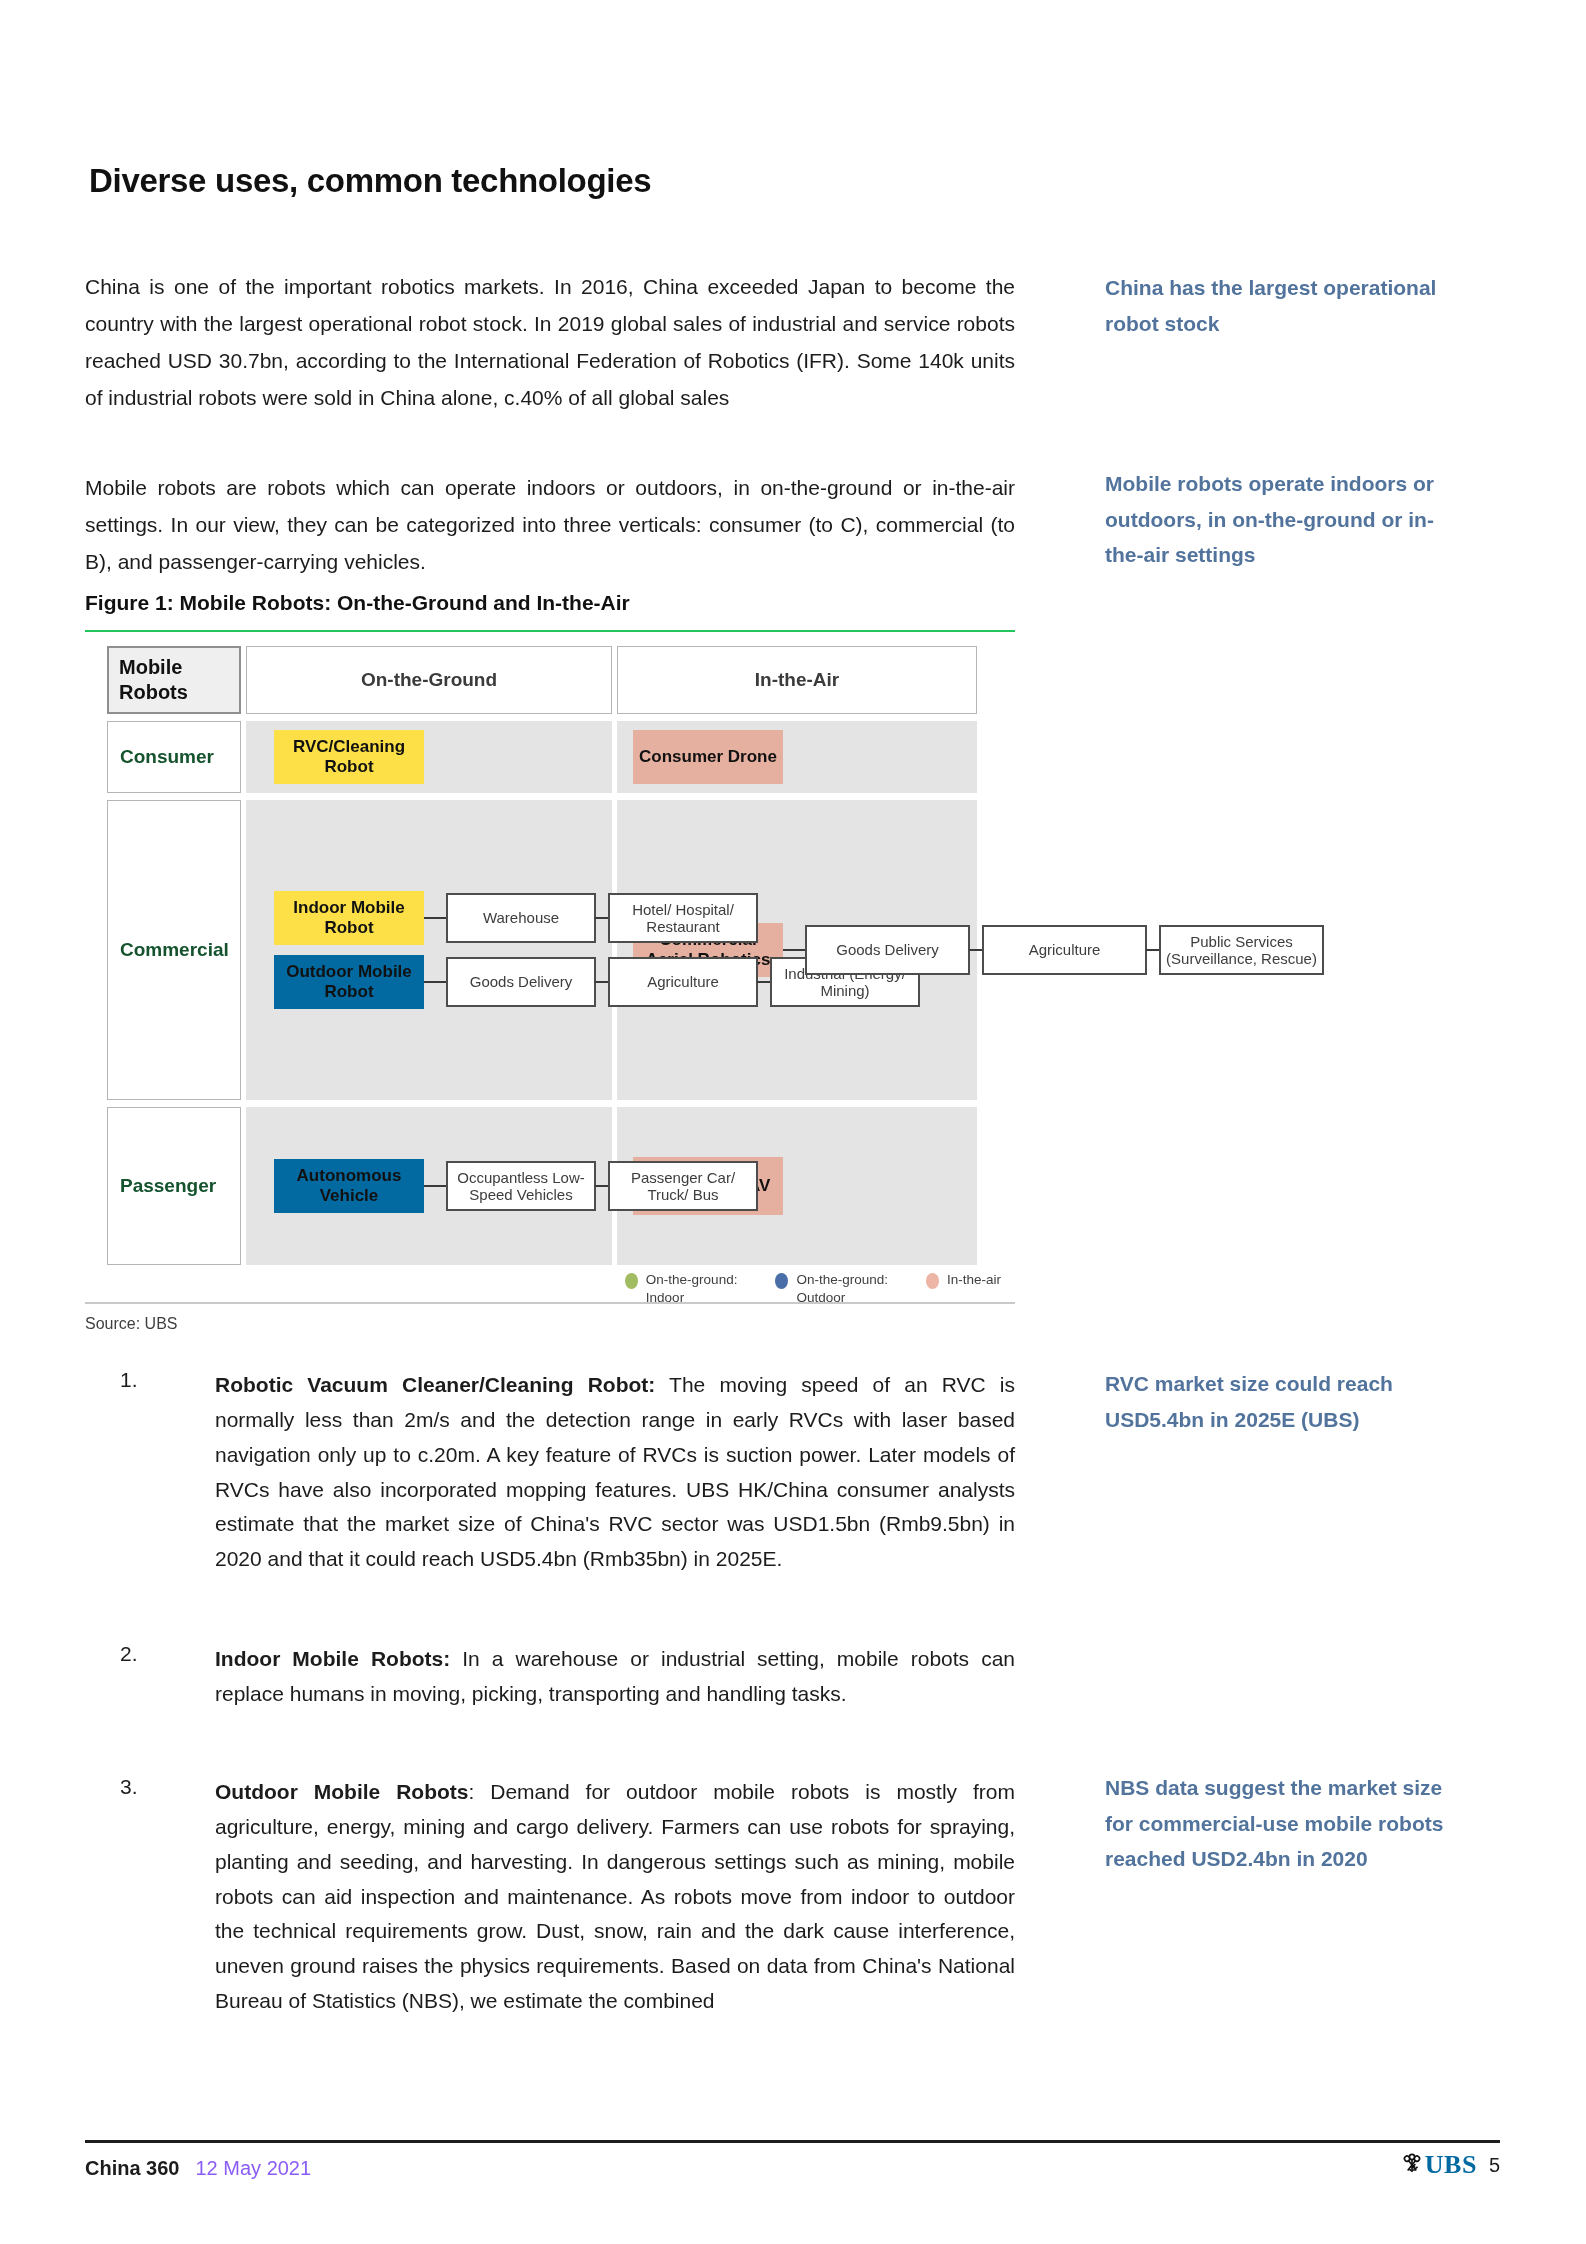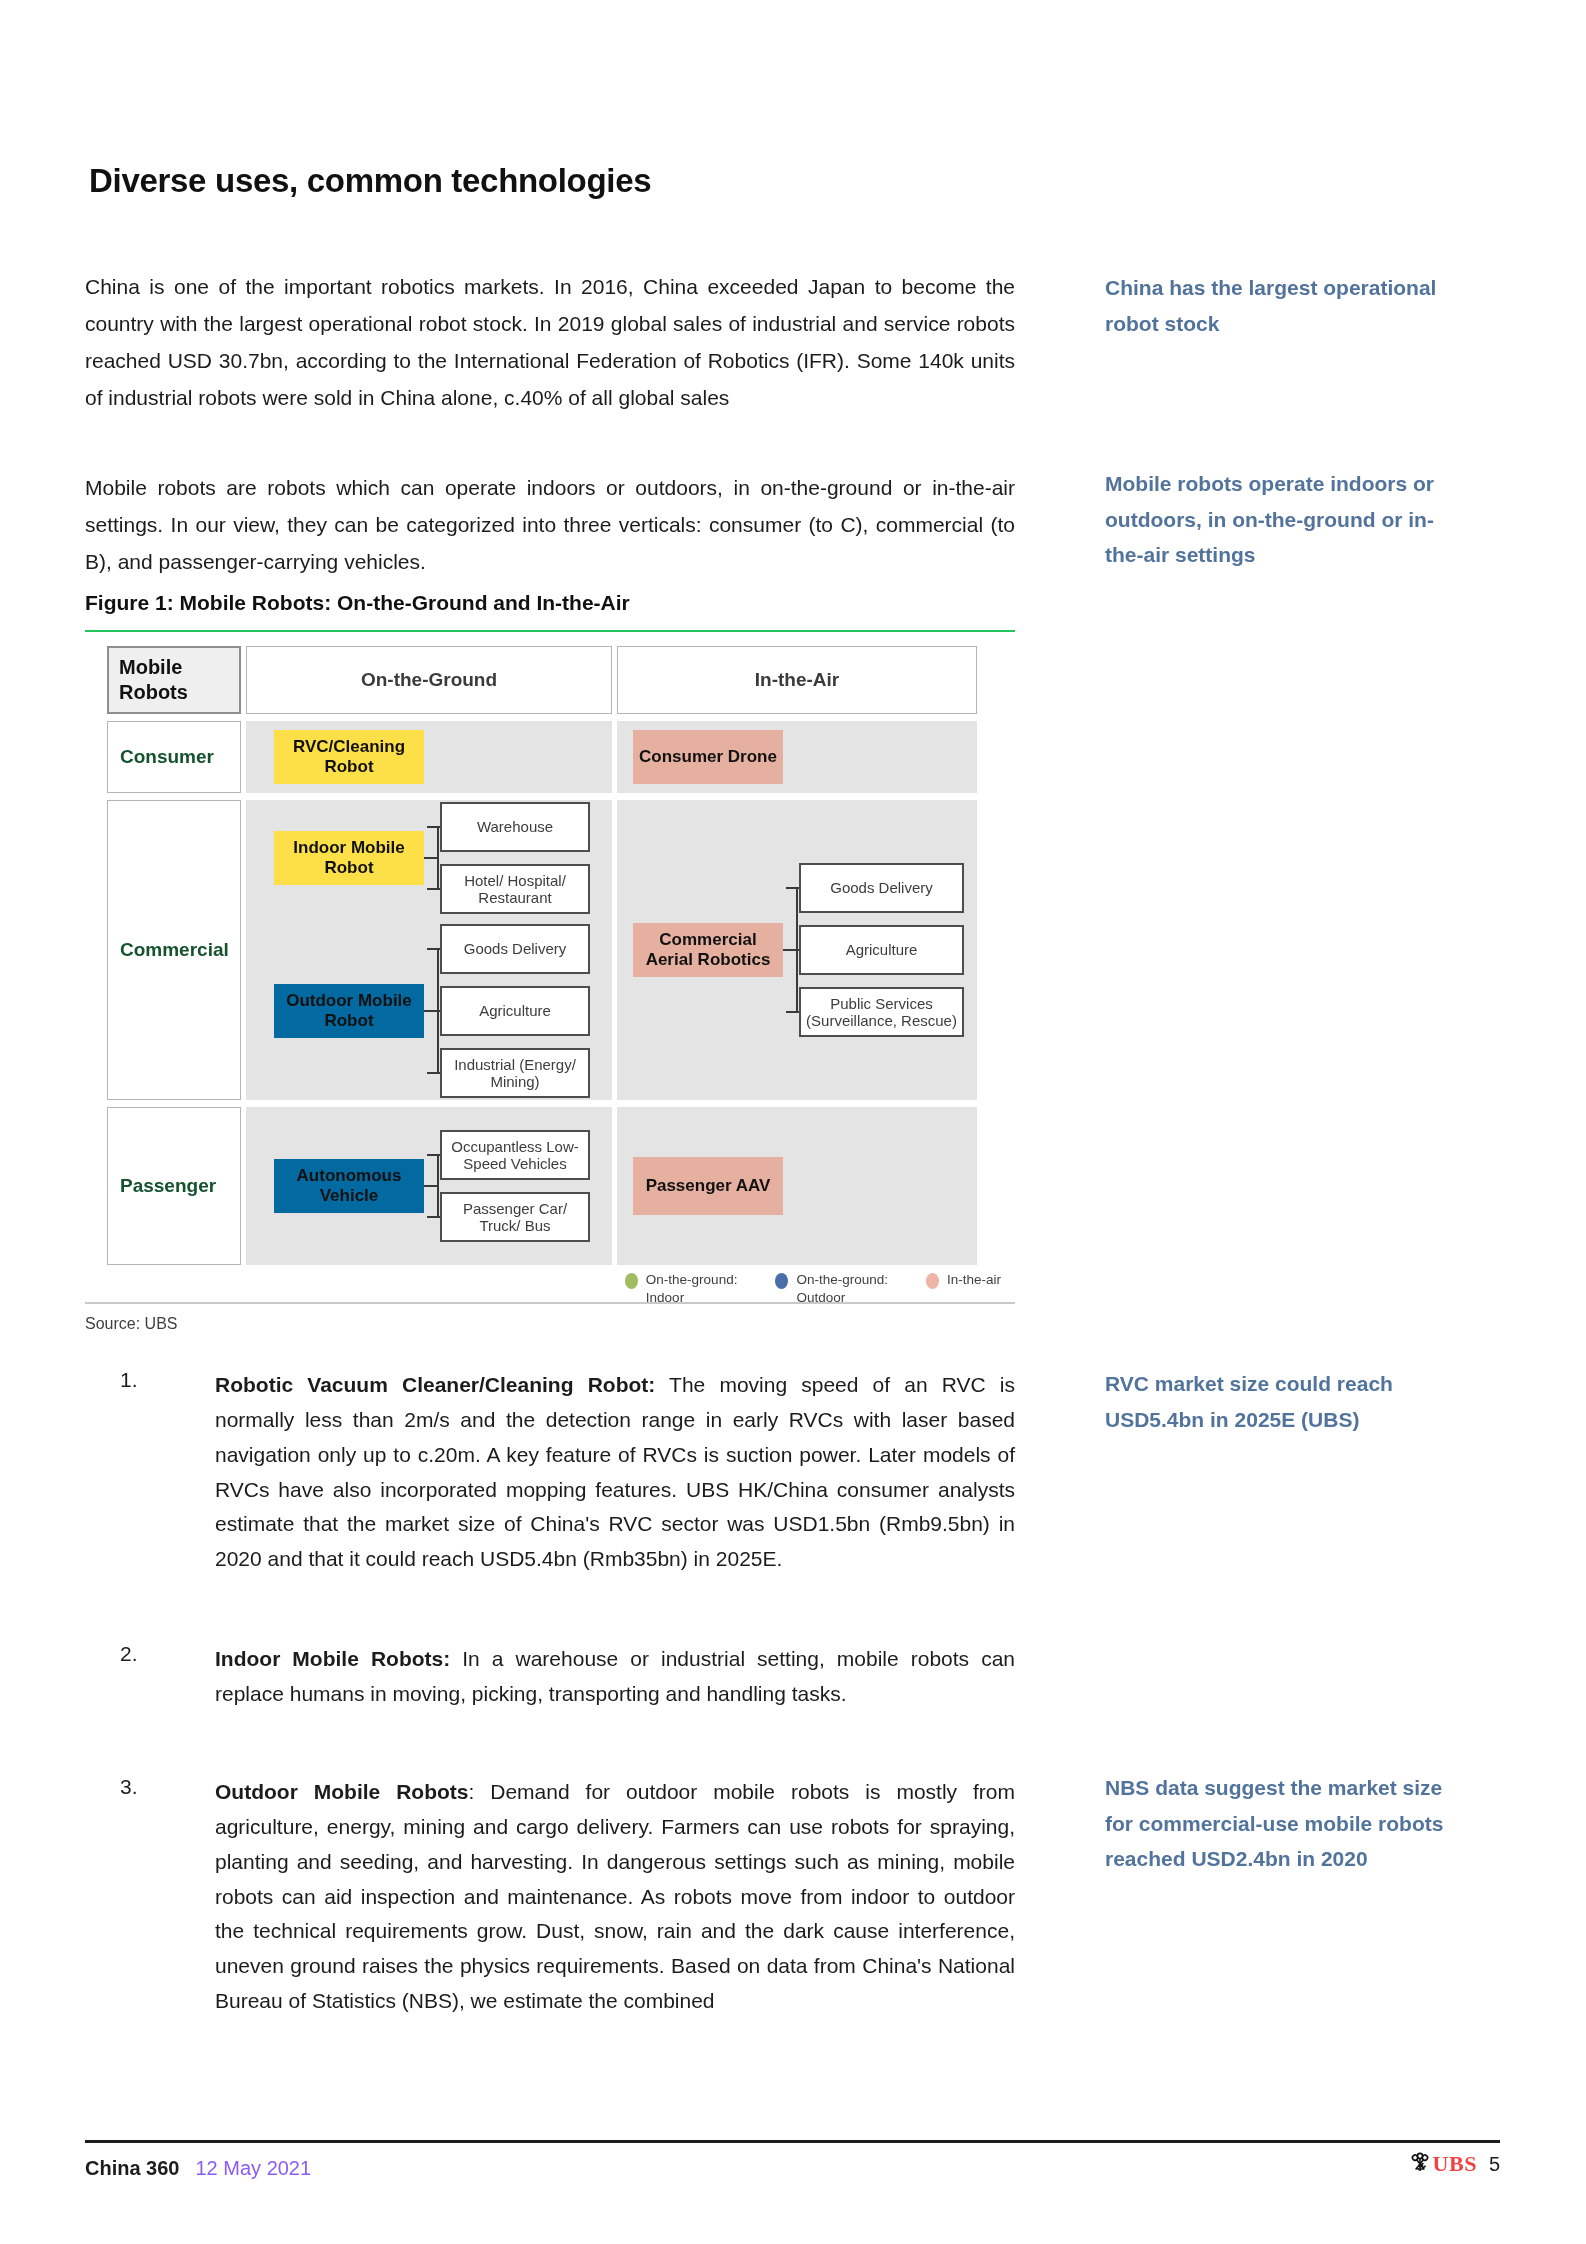--- a/index.html
+++ b/index.html
@@ -47,21 +47,21 @@
   .salmon{background:#e5b0a0;}
 
   .consumer-ground,.passenger-ground{display:flex;align-items:center;padding-left:28px;}
   .consumer-air,.passenger-air{display:flex;align-items:center;padding-left:16px;}
   .commercial-ground{display:flex;flex-direction:column;justify-content:center;
                      gap:10px;padding-left:28px;}
   .commercial-air{display:flex;align-items:center;padding-left:16px;}
 
   .tree{display:flex;align-items:center;}
   .trunk{width:13px;height:2px;background:#3a3a3a;flex:none;}
-  .branch{position:relative;display:flex;flex-direction:column;gap:12px;padding-left:3px;}
+  .branch{position:relative;display:flex;flex-direction:row;gap:12px;padding-left:9px;}
   .vline{position:absolute;left:0;top:25px;bottom:25px;width:2px;background:#3a3a3a;}
   .crow{display:flex;align-items:center;}
   .twig{width:13px;height:2px;background:#3a3a3a;flex:none;margin-left:-13px;}
   .cbox{width:150px;height:50px;background:#ffffff;border:2px solid #4d4d4d;
         display:flex;align-items:center;justify-content:center;text-align:center;
         font-size:15px;line-height:1.15;color:#3d3d3d;padding:2px;box-sizing:border-box;flex:none;}
   .cbox.airw{width:165px;}
 
   .legend{display:flex;justify-content:flex-end;gap:38px;padding-right:14px;margin-top:6px;}
   .legend-item{display:flex;gap:8px;align-items:flex-start;}
@@ -79,21 +79,21 @@
   .item .lead{font-weight:bold;}
   #item1{top:1368px;}
   #item2{top:1642px;}
   #item3{top:1775px;}
 
   .footrule{position:absolute;left:85px;top:2140px;width:1415px;height:3px;background:#1d1d1d;}
   .footleft{position:absolute;left:85px;top:2157px;font-size:20px;color:#1c1c1c;}
   .footleft .prod{font-weight:bold;}
   .footleft .date{margin-left:16px;color:#8b5cf6;text-align:right;}
   .footright{position:absolute;right:86px;top:2150px;display:flex;align-items:center;}
-  .ubsword{font-family:"Liberation Serif", serif;font-weight:bold;font-size:22px;color:#ef4444;
+  .ubsword{font-family:"Liberation Serif", serif;font-weight:bold;font-size:26px;color:#0369a1;
            margin-left:0;letter-spacing:0.5px;}
   .pageno{font-size:20px;margin-left:12px;color:#1c1c1c;}
 </style>
 </head>
 <body>
 
 <div class="page">
 
   <h1 class="doc-title">Diverse uses, common technologies</h1>
 

